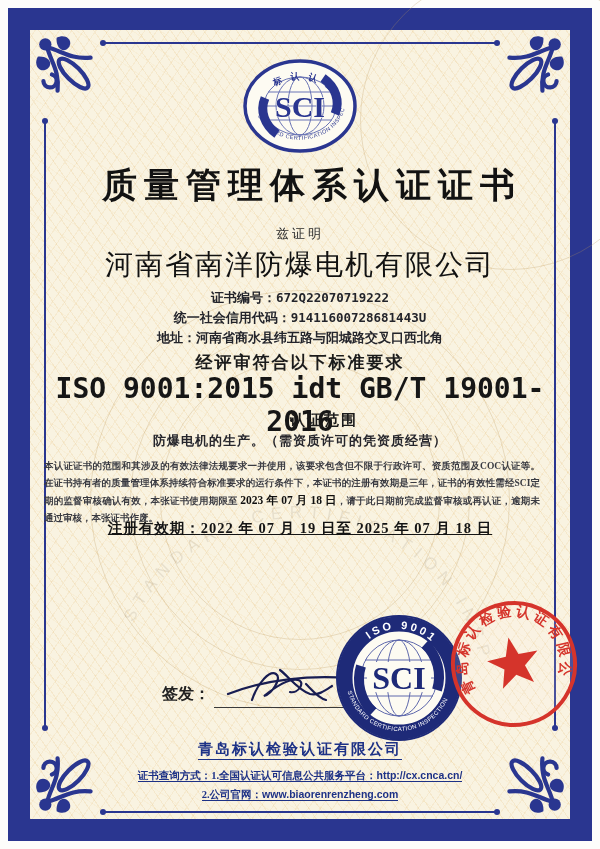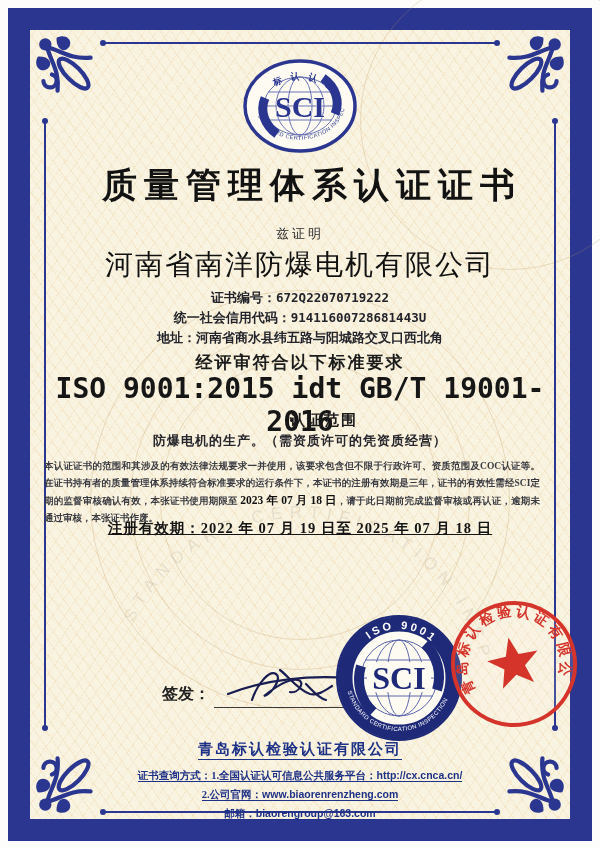--- a/index.html
+++ b/index.html
@@ -249,20 +249,17 @@
       <div class="cblock issuer">
         <span>青岛标认检验认证有限公司</span>
       </div>
       <div class="cblock query">
         <div>
           <span><span>证书查询方式：1.全国认证认可信息公共服务平台：</span><span class="url">http://cx.cnca.cn/</span></span>
         </div>
         <div>
           <span><span>2.公司官网：</span><span class="url">www.biaorenrenzheng.com</span></span>
         </div>
-        <div>
-          <span><span>邮箱：</span><span class="url">biaorengroup@163.com</span></span>
-        </div>
       </div>
 
     </div>
   </div>
 </div>
 
 </body></html>

